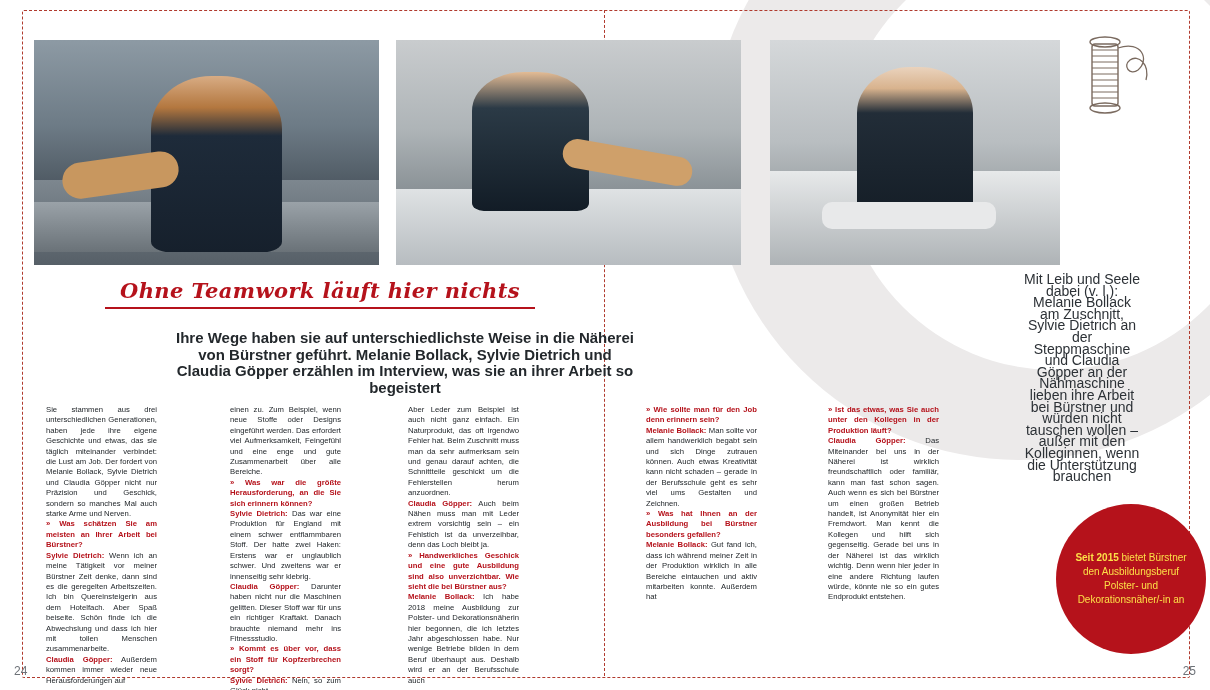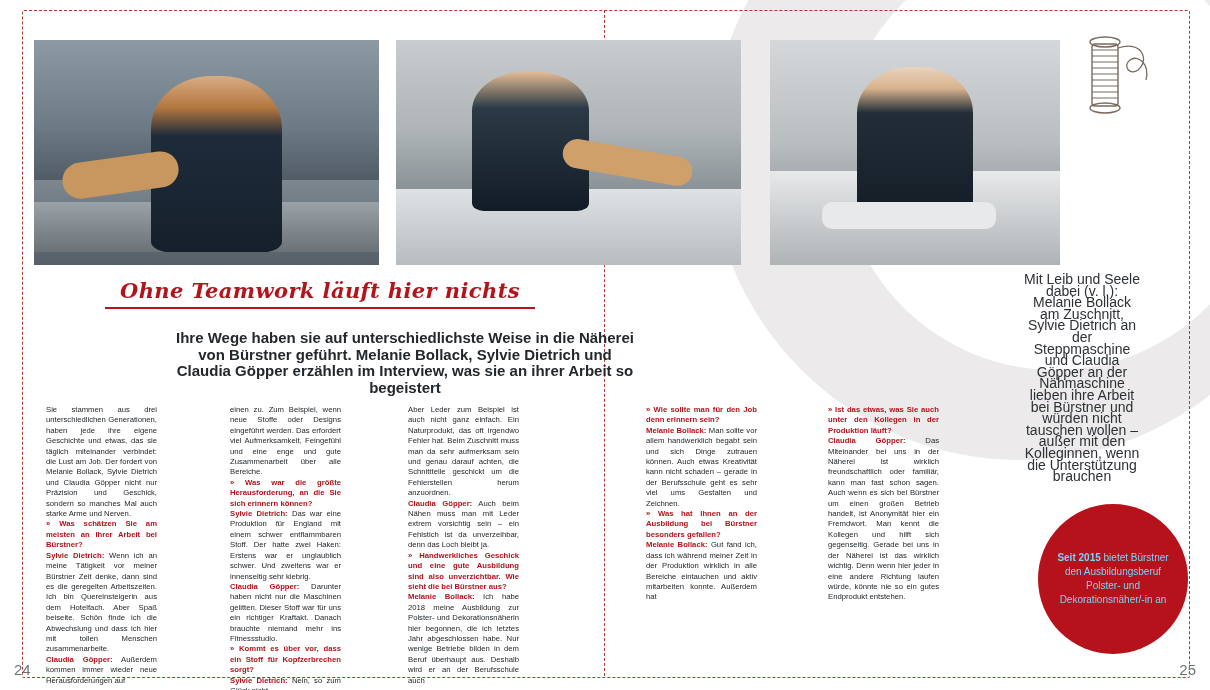--- a/index.html
+++ b/index.html
@@ -53,24 +53,24 @@
 
   
   .col{position:absolute;top:405px;width:119px;font-size:7.7px;line-height:10.4px;text-align:justify;color:#22272b;}
   .c1{left:38px;} .c2{left:222px;} .c3{left:400px;} .c4{left:638px;} .c5{left:820px;}
   .col p{margin:0 0 0 8px;}
   .q{color:#b5121b;font-weight:bold;}
   .name{color:#b5121b;font-weight:bold;}
   .qmark{color:#b5121b;font-weight:bold;}
 
   
-  .badge{position:absolute;right:22px;bottom:36px;width:150px;height:150px;border-radius:50%;background:#b5121b;color:#7dd3fc;display:flex;align-items:center;justify-content:center;text-align:center;}
+  .badge{position:absolute;right:4px;bottom:36px;width:150px;height:150px;border-radius:50%;background:#b5121b;color:#fde047;display:flex;align-items:center;justify-content:center;text-align:center;}
   .badge .inner{width:118px;font-size:10px;line-height:14px;font-weight:bold;}
 
-  .folio{position:absolute;font-size:15px;color:#6d7278;}
+  .folio{position:absolute;font-size:12px;color:#6d7278;}
   .fl{left:14px;bottom:12px;} .fr{right:14px;bottom:12px;}
 </style>
 </head>
 <body>
 
 <div class="spread">
 
   <div class="arc"></div>
   <div class="arc2"></div>
 

